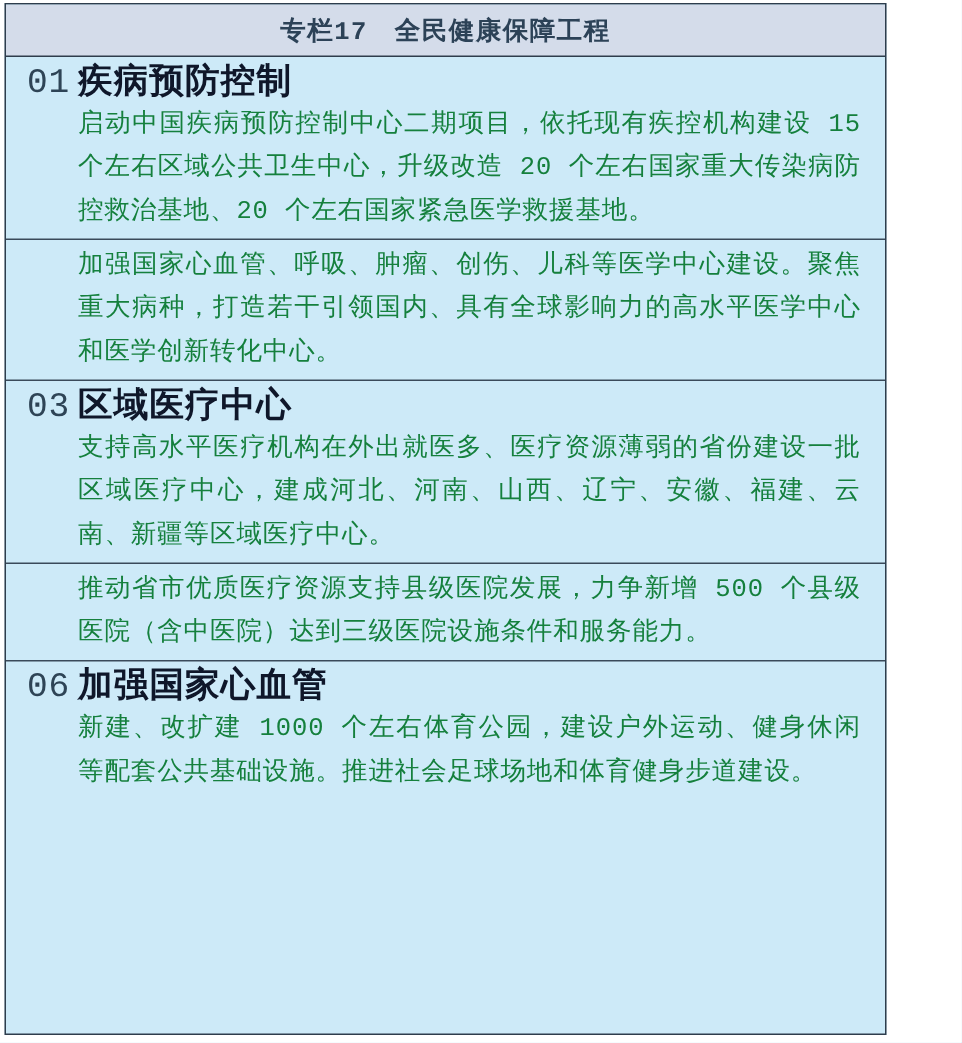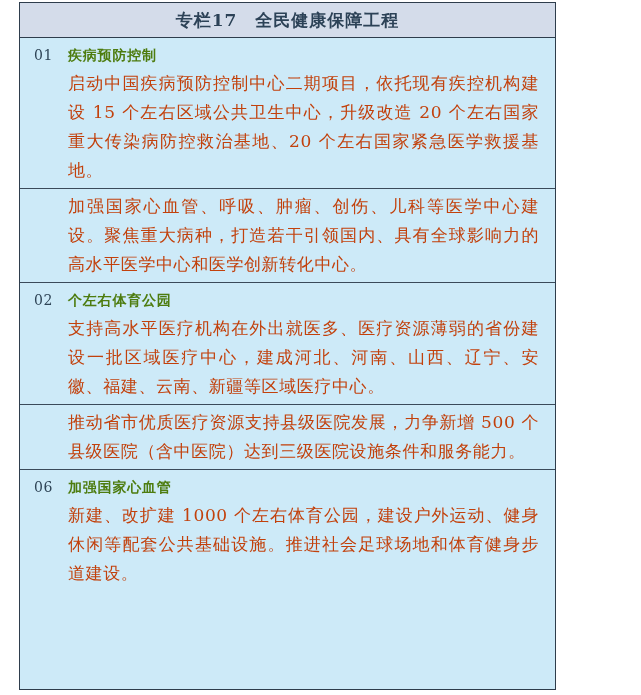--- a/index.html
+++ b/index.html
@@ -10,28 +10,29 @@
   }
   .page {
     position: relative;
     width: 641px;
     height: 695px;
     background: #ffffff;
     overflow: hidden;
   }
   .column-box {
     position: absolute;
-    left: 19px;
+    left: 3px;
     top: 2px;
-    width: 537px;
+    width: 588px;
     height: 688px;
     border: 1.5px solid #2e3d4c;
     background: #cdeaf8;
     box-sizing: border-box;
     overflow: hidden;
+    font-family: Liberation Mono, monospace;
   }
   .column-header {
     background: #d4dcea;
     border-bottom: 1.5px solid #2e3d4c;
     text-align: center;
     font-weight: bold;
     font-size: 17px;
     color: #2c4257;
     padding: 6px 0 5px 0;
     letter-spacing: 1px;
@@ -39,40 +40,40 @@
   .section {
     border-bottom: 1.2px solid #3a4a5a;
     padding: 3px 16px 3px 14px;
     color: #2e4456;
   }
   .section:last-child { border-bottom: none; }
   .section-head {
     display: flex;
     align-items: baseline;
     line-height: 28px;
-    font-size: 14px;
+    font-size: 23px;
   }
   .section-number {
     width: 34px;
     flex: 0 0 34px;
     letter-spacing: 0.5px;
     color: #2e4456;
   }
   .section-title {
     font-weight: bold;
     letter-spacing: 0.8px;
-    color: #4d7c0f;
+    color: #0f172a;
   }
   .section-body {
     margin: 0 0 0 34px;
     font-size: 17px;
     line-height: 29px;
     text-align: justify;
     letter-spacing: 0.6px;
-    color: #c2410c;
+    color: #15803d;
   }
 </style>
 </head>
 <body>
 
 <div class="page">
   <div class="column-box">
 
     <div class="column-header">
       <span>专栏17　全民健康保障工程</span>
@@ -85,22 +86,22 @@
       </div>
       <p class="section-body">启动中国疾病预防控制中心二期项目，依托现有疾控机构建设 15 个左右区域公共卫生中心，升级改造 20 个左右国家重大传染病防控救治基地、20 个左右国家紧急医学救援基地。</p>
     </div>
 
     <div class="section">
       <p class="section-body">加强国家心血管、呼吸、肿瘤、创伤、儿科等医学中心建设。聚焦重大病种，打造若干引领国内、具有全球影响力的高水平医学中心和医学创新转化中心。</p>
     </div>
 
     <div class="section">
       <div class="section-head">
-        <span class="section-number">02</span>
-        <span class="section-title">个左右体育公园</span>
+        <span class="section-number">03</span>
+        <span class="section-title">区域医疗中心</span>
       </div>
       <p class="section-body">支持高水平医疗机构在外出就医多、医疗资源薄弱的省份建设一批区域医疗中心，建成河北、河南、山西、辽宁、安徽、福建、云南、新疆等区域医疗中心。</p>
     </div>
 
     <div class="section">
       <p class="section-body">推动省市优质医疗资源支持县级医院发展，力争新增 500 个县级医院（含中医院）达到三级医院设施条件和服务能力。</p>
     </div>
 
 
     <div class="section">

